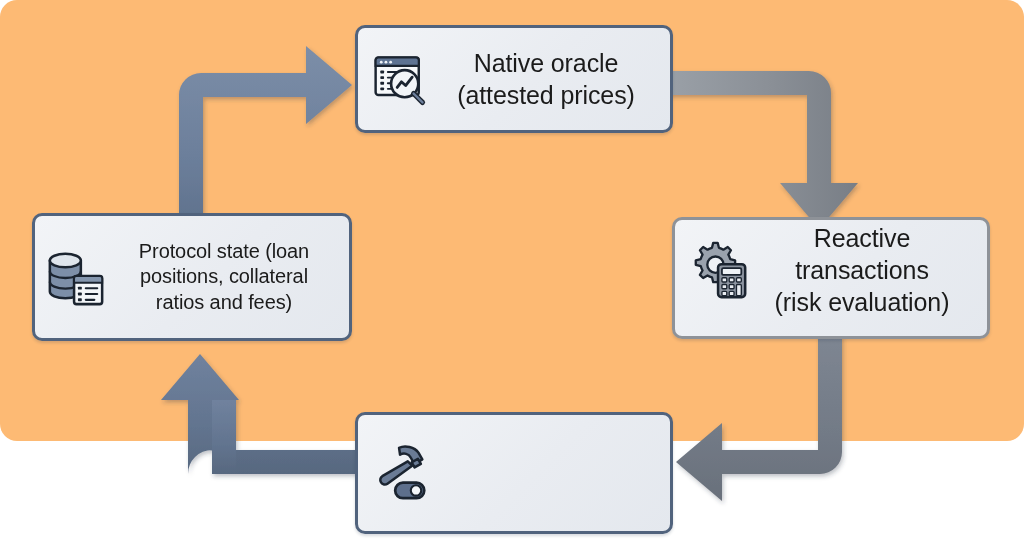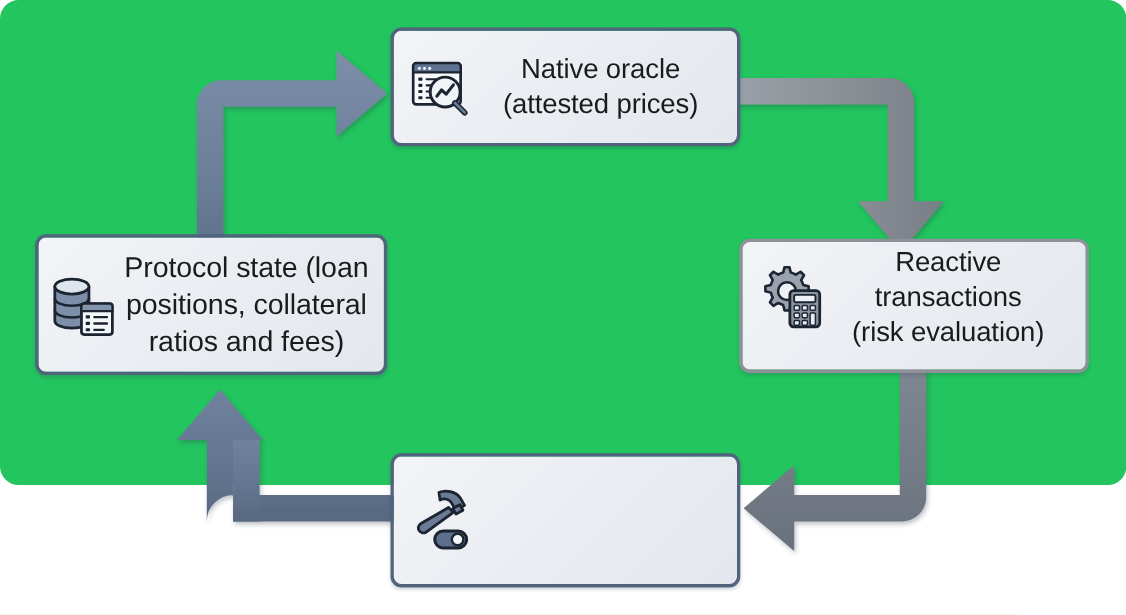--- a/index.html
+++ b/index.html
@@ -10,21 +10,21 @@
     width: 1024px;
     height: 559px;
     background: #ffffff;
     font-family: "Liberation Sans", sans-serif;
     overflow: hidden;
   }
   #canvas {
     position: relative;
     width: 1024px;
     height: 441px;
-    background: #22c55e;
+    background: #fdba74;
     border-radius: 17px;
   }
   #arrow-layer {
     position: absolute;
     left: 0;
     top: 0;
     width: 1024px;
     height: 559px;
   }
   .node {
@@ -78,21 +78,21 @@
     padding: 0 4px 0 8px;
   }
   #node-execution .node-icon { width: 66px; height: 66px; margin-left: 2px; }
 
   #node-protocol {
     left: 32px; top: 213px; width: 320px; height: 128px;
     border: 3px solid #51637d;
     padding: 0 4px 0 6px;
   }
   #node-protocol .node-icon { width: 66px; height: 66px; margin-left: 2px; }
-  #node-protocol .node-label { font-size: 26px; text-align: center; }
+  #node-protocol .node-label { font-size: 20px; text-align: center; }
 </style>
 </head>
 <body>
 
 <div id="canvas">
 
   <svg id="arrow-layer" viewBox="0 0 1024 559">
     <defs>
       <linearGradient id="gradBlue" x1="0" y1="0" x2="0" y2="1">
         <stop offset="0%" stop-color="#7c8ea8"></stop>

